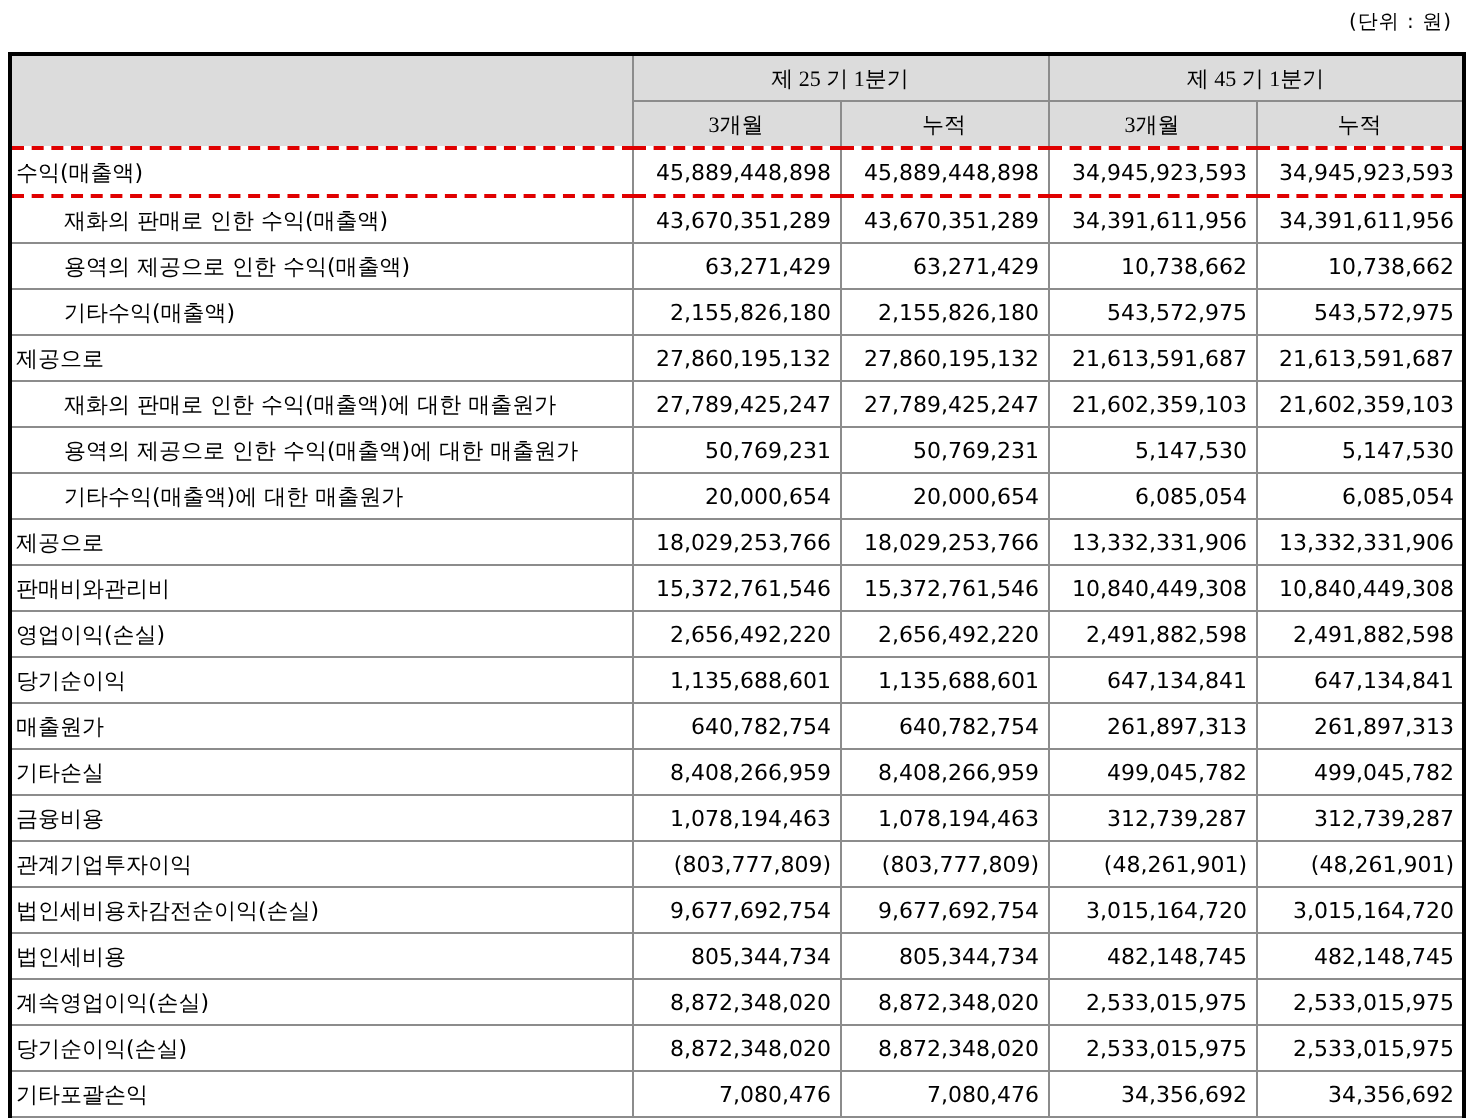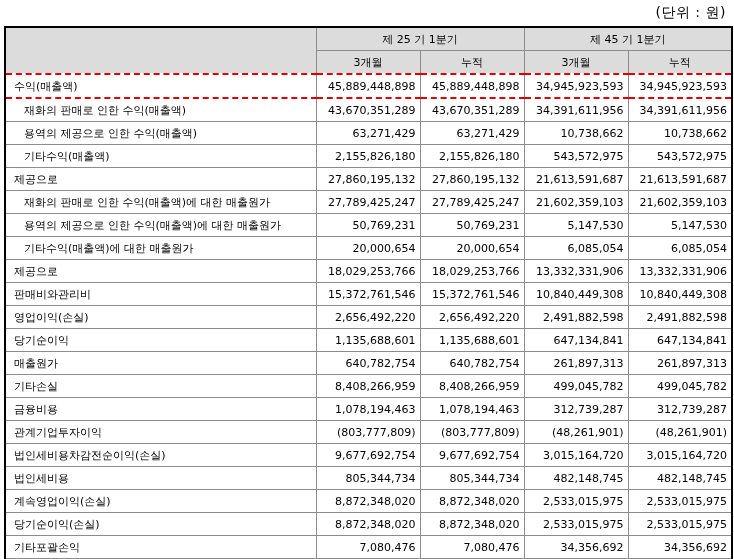--- a/index.html
+++ b/index.html
@@ -1,27 +1,27 @@
 <!DOCTYPE html>
 <html><head>
 <meta charset="utf-8">
 <style>
   html, body { margin:0; padding:0; background:#ffffff; }
   body { width:734px; height:559px; overflow:hidden; position:relative;
          font-family:"DejaVu Sans", sans-serif; font-size:11px; color:#000; }
-  .unit { position:absolute; top:4px; right:8px; font-size:14px; letter-spacing:0.5px; }
+  .unit { position:absolute; top:4px; right:8px; font-size:10px; letter-spacing:0.5px; }
   table { position:absolute; left:4px; top:26px; border-collapse:collapse; table-layout:fixed;
           border-left:2px solid #000; border-top:2px solid #000; border-right:2px solid #000; }
   col.c0 { width:311px; } col.cn { width:104px; }
   th, td { height:22px; padding:0 4px; border:1px solid #8c8c8c; white-space:nowrap; overflow:hidden; }
-  th { background:#dcdcdc; font-weight:normal; text-align:center; }
+  th { background:#dcdcdc; font-weight:normal; text-align:center;font-family:Liberation Serif, serif; }
   th.blank { border-bottom:1px solid #8c8c8c; }
   td { text-align:right; }
-  td.lbl { text-align:left; padding-left:8px; }
-  td.lbl.ind { padding-left:18px; }
+  td.lbl { text-align:left; padding-left:2px; }
+  td.lbl.ind { padding-left:26px; }
   tr.hl td { border-top:2px dashed #e00000; border-bottom:2px dashed #e00000; }
   tr.hl td:first-child { border-left:2px dashed #e00000; }
   tr.hl td:last-child { border-right:2px dashed #e00000; }
 </style>
 </head>
 <body>
 
 <div class="unit">(단위 : 원)</div>
 
 <table>

